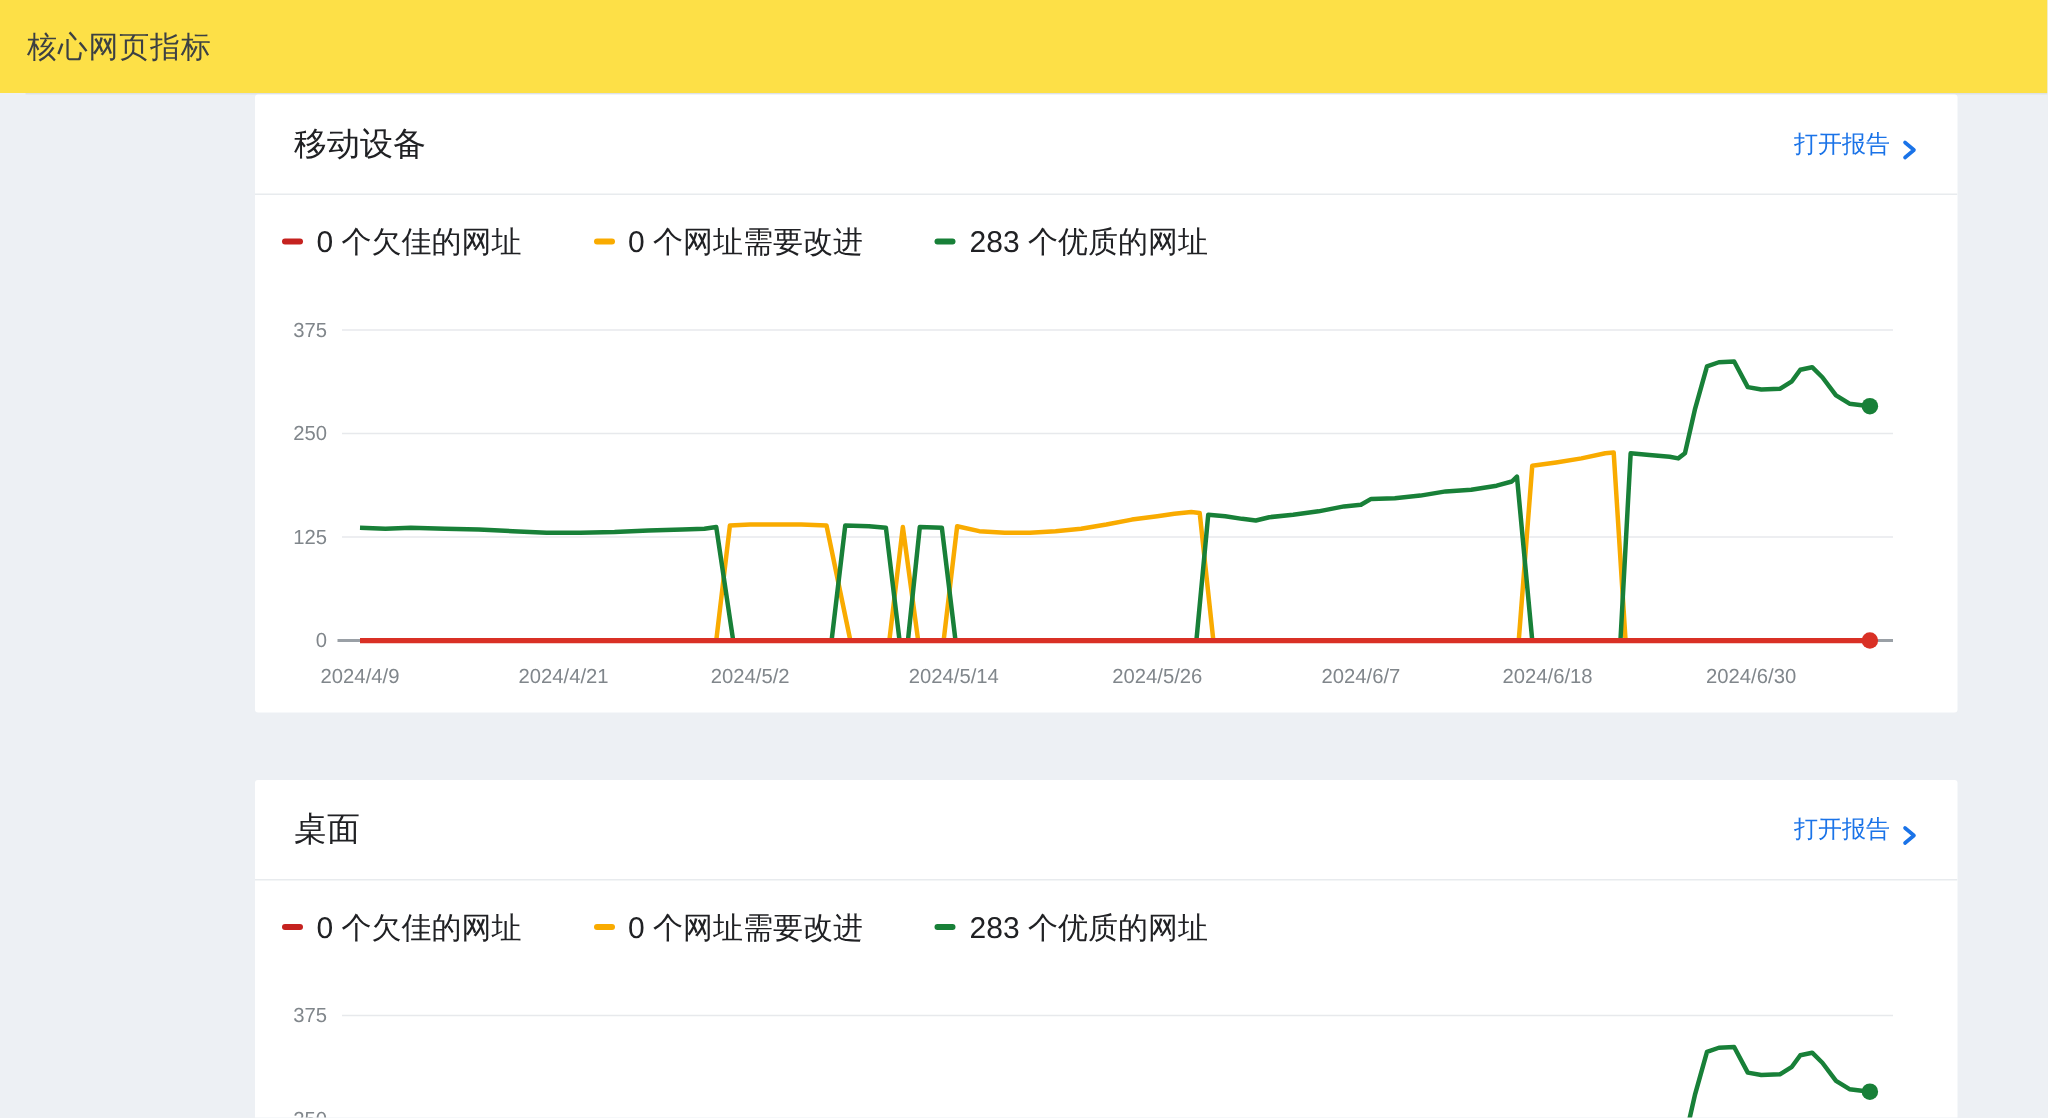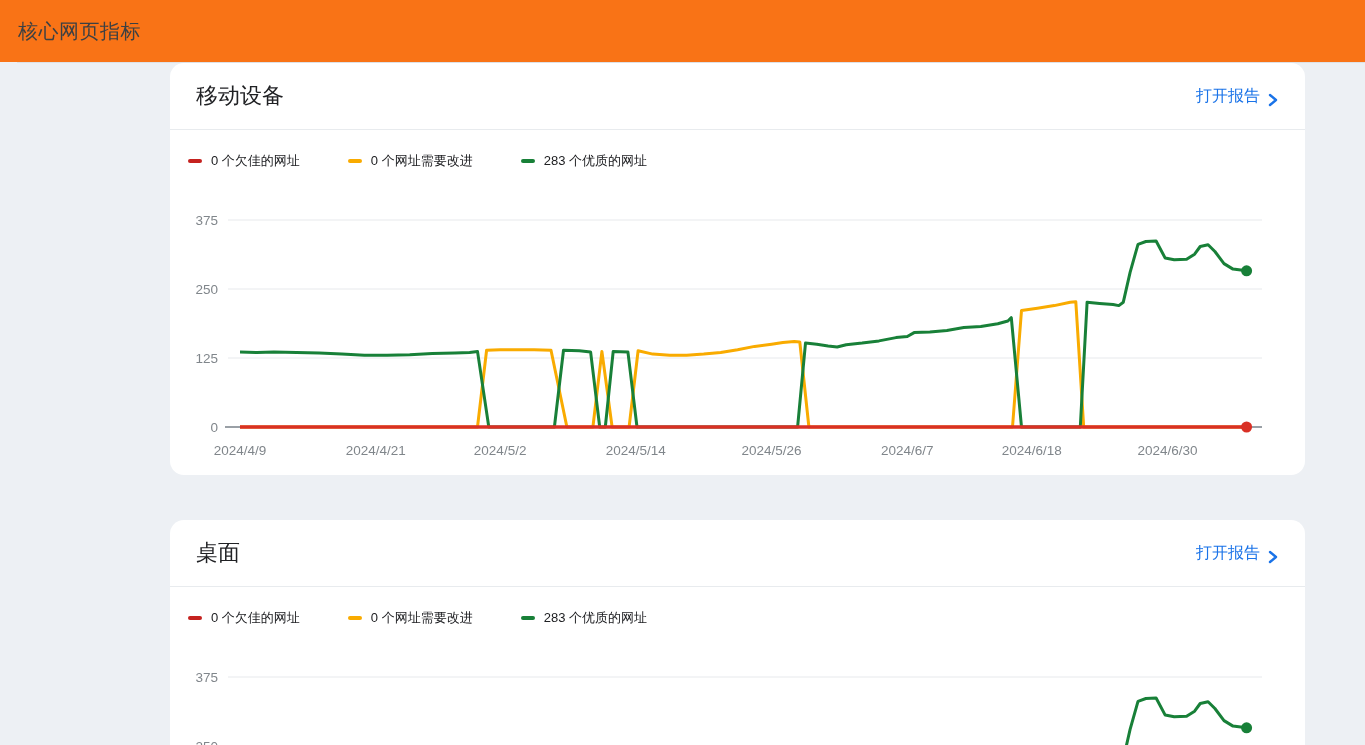--- a/index.html
+++ b/index.html
@@ -3,42 +3,42 @@
 <meta charset="utf-8">
 <style>
   html,body{margin:0;padding:0;}
   body{
     width:1365px;height:745px;overflow:hidden;
     background:#edf0f4;
     font-family:"Liberation Sans","DejaVu Sans",sans-serif;
     -webkit-font-smoothing:antialiased;
   }
   .topbar{
-    height:62px;background:#f97316;display:flex;align-items:center;
+    height:62px;background:#fde047;display:flex;align-items:center;
     padding-left:18px;box-sizing:border-box;
   }
   .page-title{font-size:20px;font-weight:400;color:#3c4043;margin:0;letter-spacing:.5px;}
   .topbar-divider{border-top:1px solid #dde1e6;margin-left:17px;}
   .content{padding-left:170px;}
   .card{
-    width:1135px;background:#ffffff;border-radius:14px;margin-bottom:45px;
+    width:1135px;background:#ffffff;border-radius:2px;margin-bottom:45px;
     box-sizing:border-box;overflow:hidden;
   }
   .card-header{
     height:67px;display:flex;align-items:center;justify-content:space-between;
     padding:0 26px;border-bottom:1px solid #e8ebee;box-sizing:border-box;
   }
   .card-title{font-size:22px;font-weight:400;color:#202124;}
   .report-link{
     display:flex;align-items:flex-end;gap:7px;color:#1a73e8;font-size:16px;
     cursor:pointer;background:none;border:none;padding:0;
     font-family:"Liberation Sans","DejaVu Sans",sans-serif;
   }
   .legend{display:flex;gap:48px;margin:21px 0 0 18px;height:20px;align-items:center;}
-  .legend-item{display:flex;align-items:center;font-size:13px;color:#202124;}
+  .legend-item{display:flex;align-items:center;font-size:20px;color:#202124;}
   .legend-dash{width:14px;height:4px;border-radius:2px;margin-right:9px;flex:0 0 auto;}
   svg.chart{display:block;margin-top:34px;}
 </style>
 </head>
 <body>
 
 <div class="topbar">
   <h1 class="page-title">核心网页指标</h1>
 </div>
 <div class="topbar-divider"></div>

